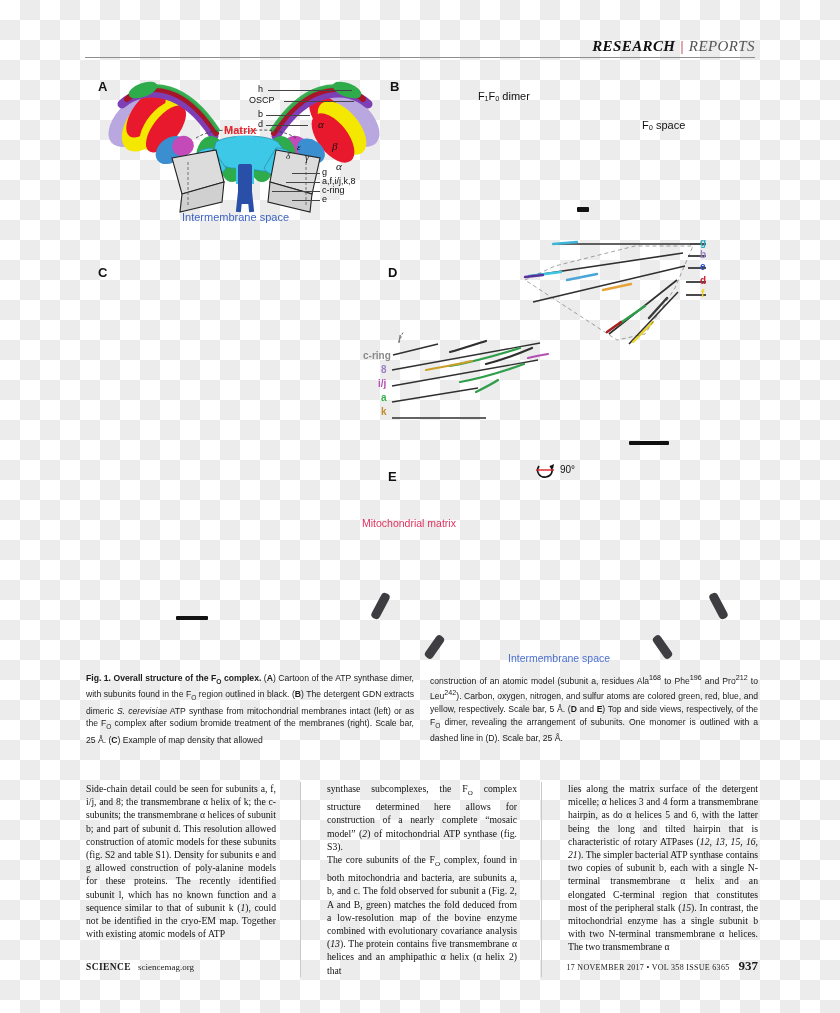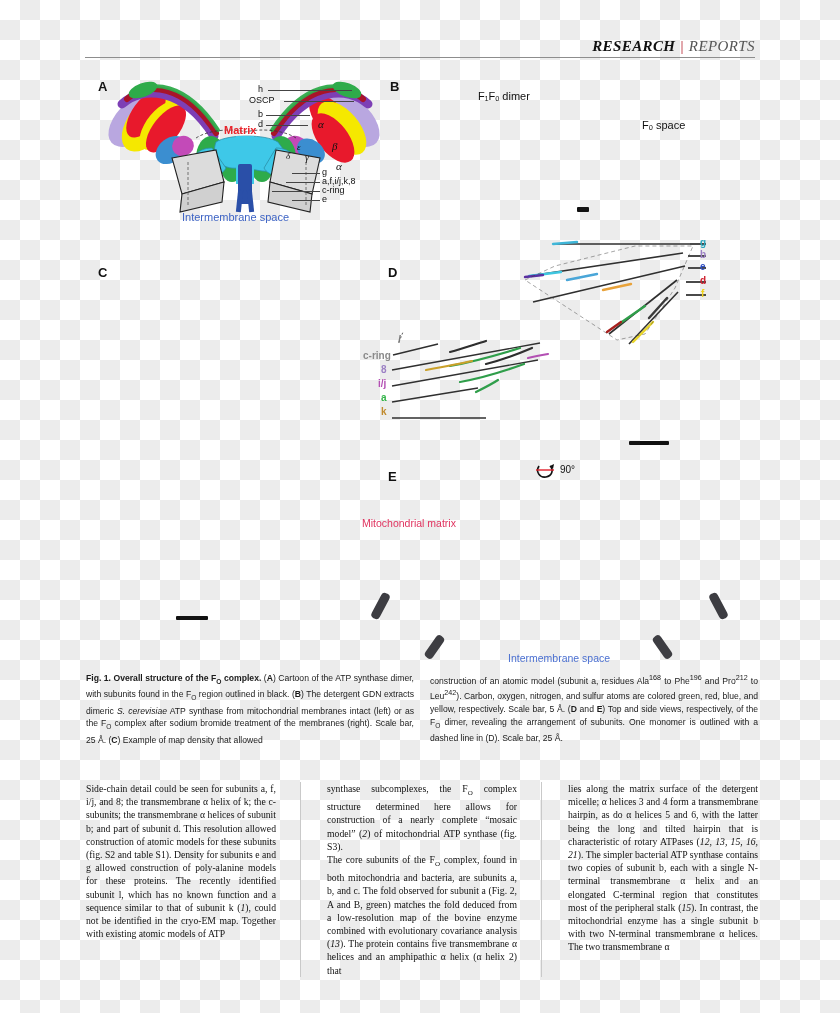--- a/index.html
+++ b/index.html
@@ -404,14 +404,22 @@
     <div class="caption-col"><b>Fig. 1. Overall structure of the F<sub>O</sub> complex.</b> (<b>A</b>) Cartoon of the ATP synthase dimer, with subunits found in the F<sub>O</sub> region outlined in black. (<b>B</b>) The detergent GDN extracts dimeric <i>S. cerevisiae</i> ATP synthase from mitochondrial membranes intact (left) or as the F<sub>O</sub> complex after sodium bromide treatment of the membranes (right). Scale bar, 25 Å. (<b>C</b>) Example of map density that allowed</div>
     <div class="caption-col">construction of an atomic model (subunit a, residues Ala<sup>168</sup> to Phe<sup>196</sup> and Pro<sup>212</sup> to Leu<sup>242</sup>). Carbon, oxygen, nitrogen, and sulfur atoms are colored green, red, blue, and yellow, respectively. Scale bar, 5 Å. (<b>D</b> and <b>E</b>) Top and side views, respectively, of the F<sub>O</sub> dimer, revealing the arrangement of subunits. One monomer is outlined with a dashed line in (D). Scale bar, 25 Å.</div>
   </div>
 
   <div class="body-cols">
     <div class="body-col">Side-chain detail could be seen for subunits a, f, i/j, and 8; the transmembrane α helix of k; the c-subunits; the transmembrane α helices of subunit b; and part of subunit d. This resolution allowed construction of atomic models for these subunits (fig. S2 and table S1). Density for subunits e and g allowed construction of poly-alanine models for these proteins. The recently identified subunit l, which has no known function and a sequence similar to that of subunit k (<i>1</i>), could not be identified in the cryo-EM map. Together with existing atomic models of ATP</div>
     <div class="body-col">synthase subcomplexes, the F<sub>O</sub> complex structure determined here allows for construction of a nearly complete “mosaic model” (<i>2</i>) of mitochondrial ATP synthase (fig. S3).<br><span class="ind">The core subunits of the F<sub>O</sub> complex, found in both mitochondria and bacteria, are subunits a, b, and c. The fold observed for subunit a (Fig. 2, A and B, green) matches the fold deduced from a low-resolution map of the bovine enzyme combined with evolutionary covariance analysis (<i>13</i>). The protein contains five transmembrane α helices and an amphipathic α helix (α helix 2) that</span></div>
     <div class="body-col">lies along the matrix surface of the detergent micelle; α helices 3 and 4 form a transmembrane hairpin, as do α helices 5 and 6, with the latter being the long and tilted hairpin that is characteristic of rotary ATPases (<i>12, 13, 15, 16, 21</i>). The simpler bacterial ATP synthase contains two copies of subunit b, each with a single N-terminal transmembrane α helix and an elongated C-terminal region that constitutes most of the peripheral stalk (<i>15</i>). In contrast, the mitochondrial enzyme has a single subunit b with two N-terminal transmembrane α helices. The two transmembrane α</div>
   </div>
 
+  <div class="footer">
+    <div class="foot-left">
+      <span class="sci">SCIENCE</span><span class="url">sciencemag.org</span>
+    </div>
+    <div class="foot-right">
+      <span>17 NOVEMBER 2017 • VOL 358 ISSUE 6365</span><span class="pageno">937</span>
+    </div>
+  </div>
 
 </div>
 
 </body></html>

